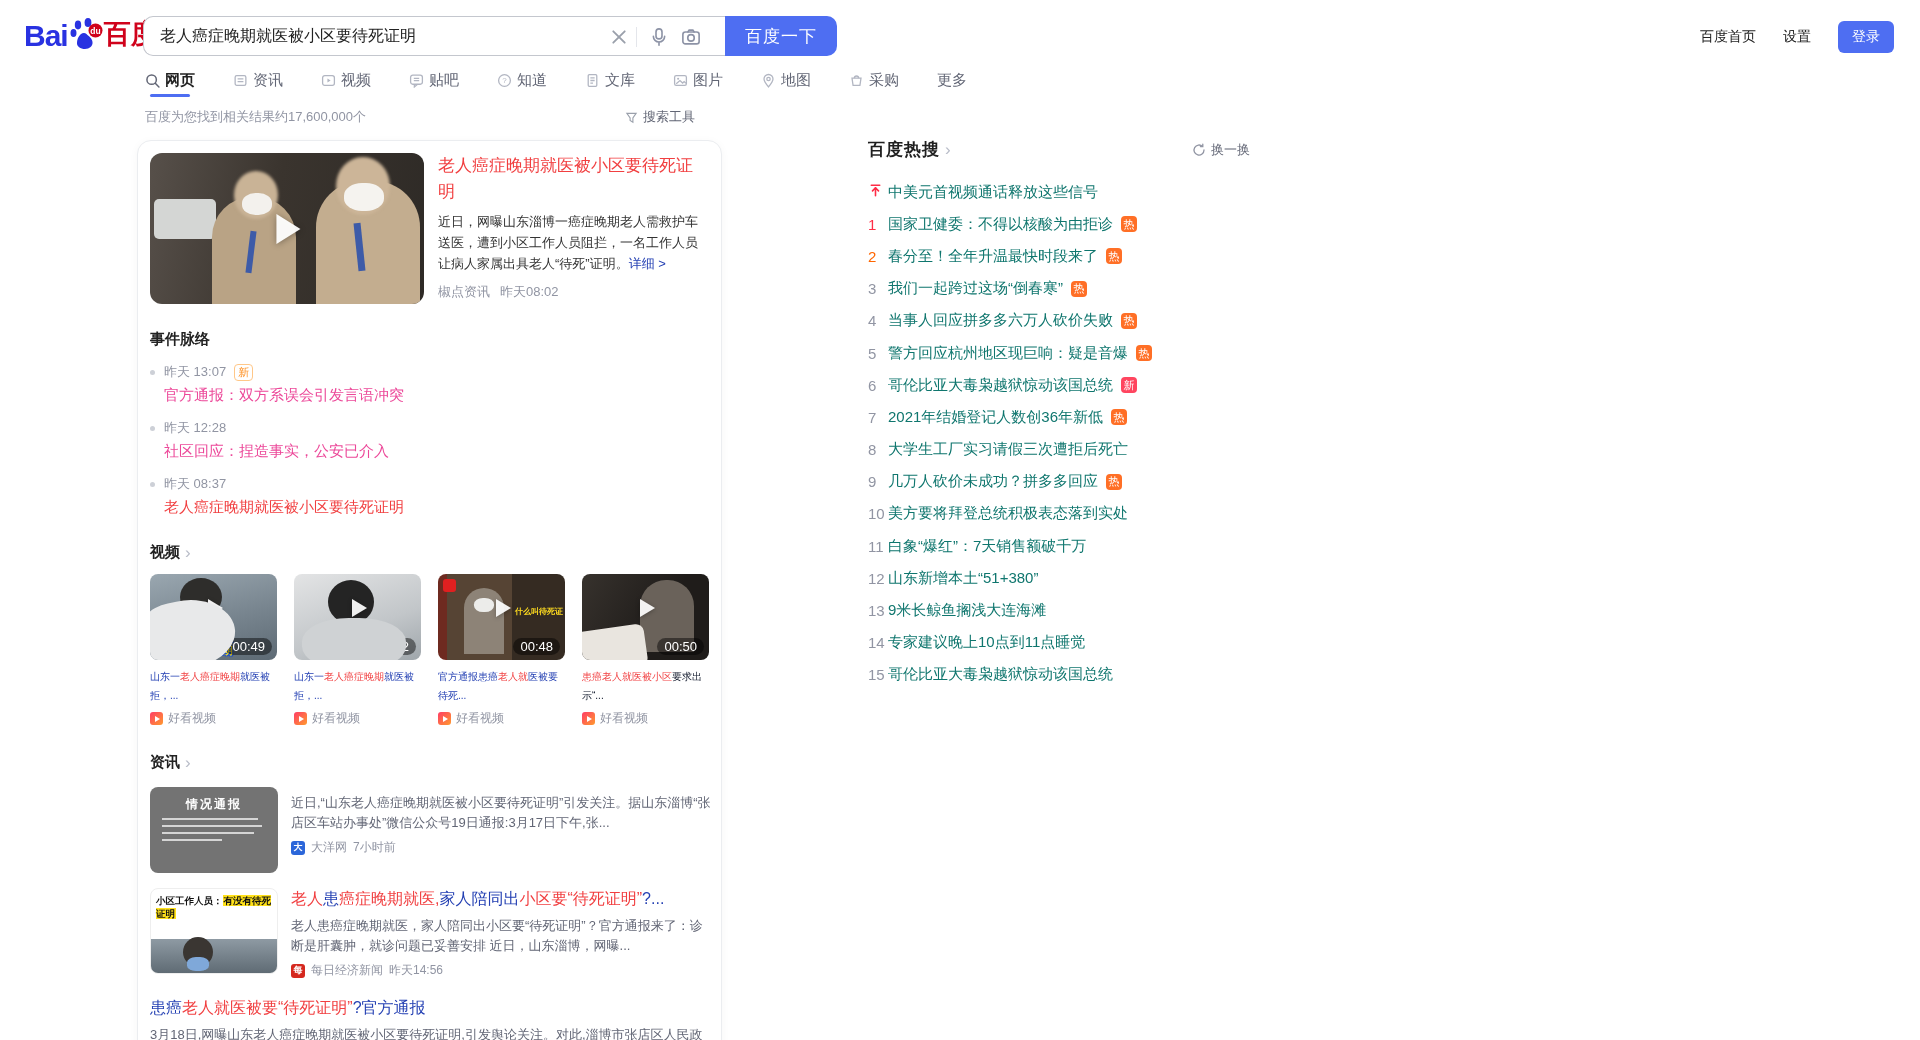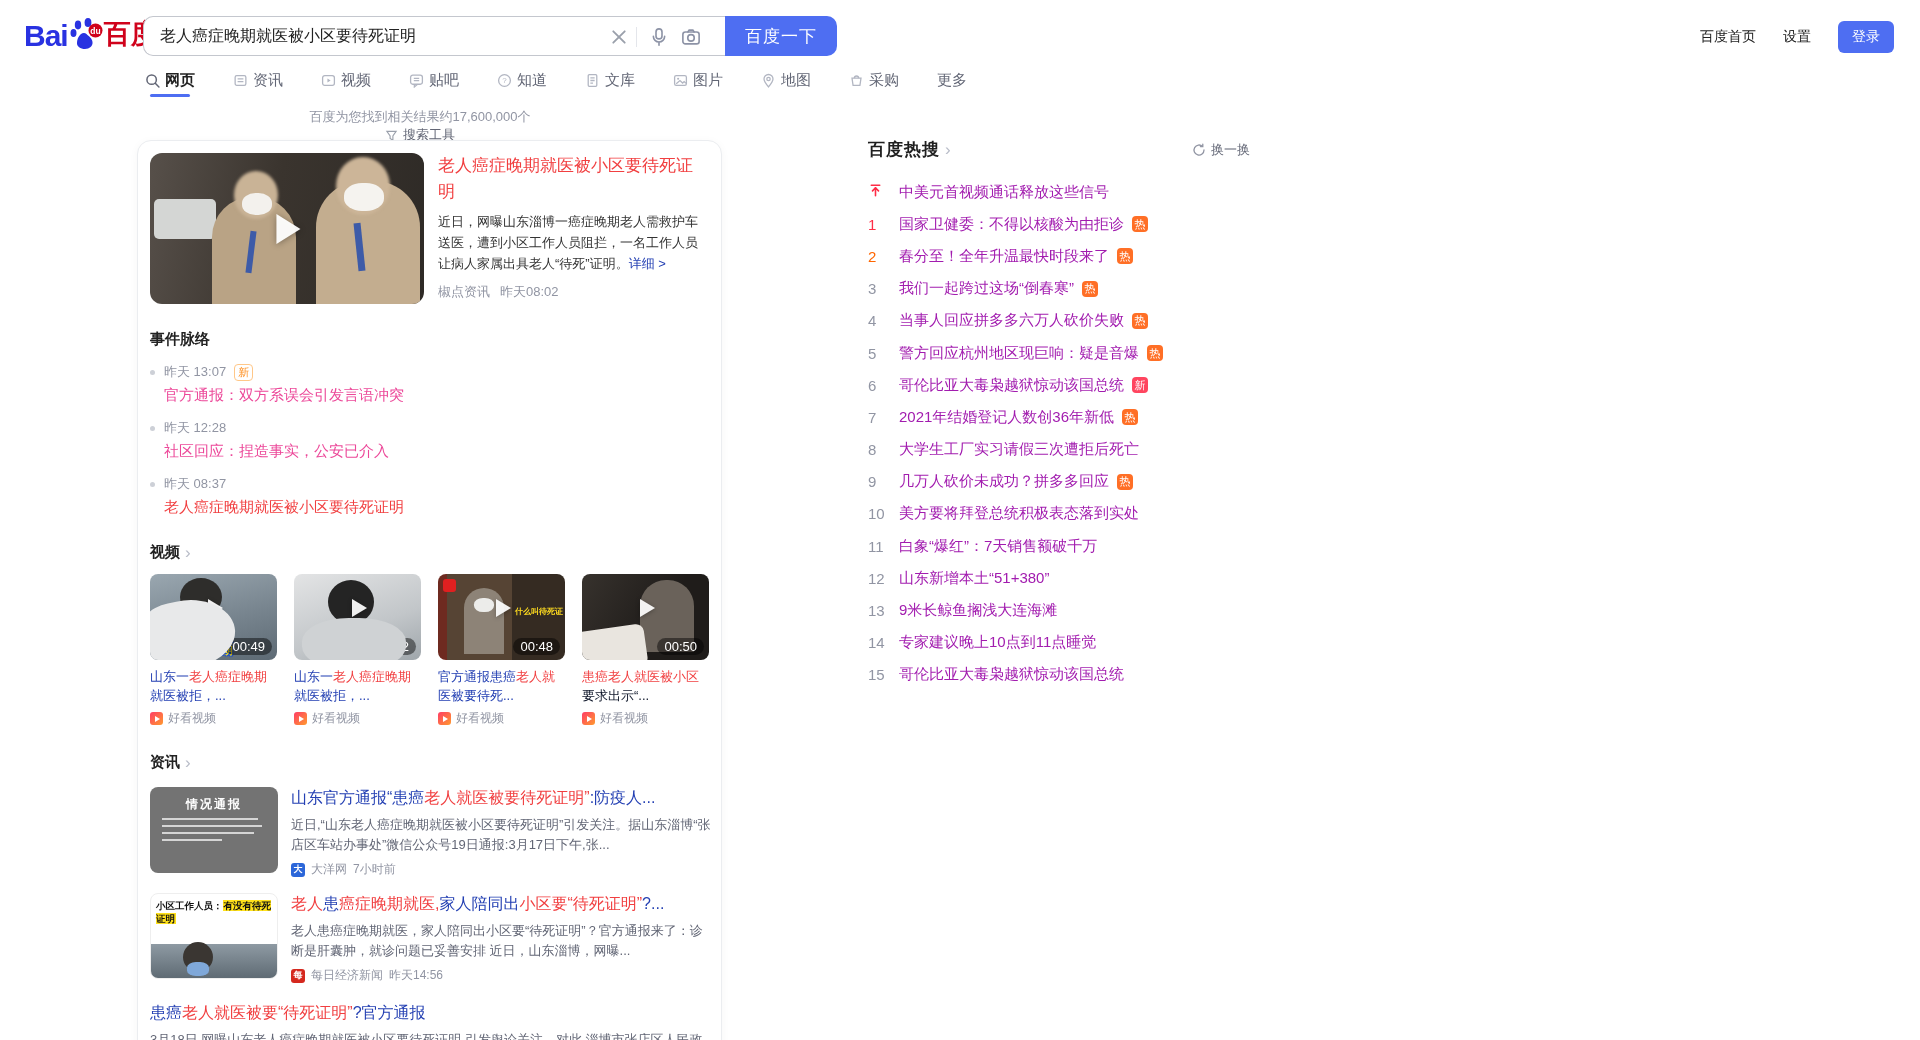--- a/index.html
+++ b/index.html
@@ -26,21 +26,21 @@
   
   .tabs{position:absolute;left:145px;top:64px;display:flex;gap:38px;font-size:15px;color:#626675;height:32px;align-items:center;}
   .tab{display:flex;align-items:center;gap:5px;cursor:pointer;position:relative;}
   .tab-ic{width:15px;height:15px;color:#b2b6c2;display:inline-flex;}
   .tab-ic svg{width:15px;height:15px;}
   .tab.active{color:#222;font-weight:bold;}
   .tab.active .tab-ic{color:#626675;}
   .tab.active::after{content:"";position:absolute;left:50%;transform:translateX(-50%);bottom:-7px;width:40px;height:3px;background:#4e6ef2;border-radius:2px;}
   
   .results-row{position:absolute;left:145px;top:108px;width:550px;display:flex;justify-content:space-between;
-      font-size:13px;color:#9195a3;align-items:center;flex-direction:column;}
+      font-size:13px;color:#9195a3;align-items:center;}
   .search-tools{display:flex;align-items:center;gap:5px;color:#626675;cursor:pointer;}
   .search-tools svg{width:13px;height:13px;color:#9aa0ab;}
   
   .main-col{position:absolute;left:137px;top:140px;width:585px;}
   .card{border:1px solid #ebedf0;border-radius:14px;box-shadow:0 2px 10px rgba(0,0,0,.04);
       padding:12px 12px 20px;box-sizing:border-box;background:#fff;}
   .top-result{display:flex;}
   .main-thumb{width:274px;height:151px;border-radius:12px;position:relative;overflow:hidden;flex:none;cursor:pointer;
       background:linear-gradient(100deg,#57504a,#3a342e 45%,#2e2a26);}
   .mt-van{position:absolute;left:4px;top:46px;width:62px;height:40px;background:#d4d6d4;border-radius:5px;}
@@ -87,21 +87,21 @@
   .v-art-0::after{content:"";position:absolute;left:-10px;top:26px;width:95px;height:68px;background:#e8e9ea;border-radius:40% 60% 50% 40%;transform:rotate(-12deg);}
   .v-art-1{background:linear-gradient(160deg,#e3e4e5,#c2c6c9 60%,#9fa6ab);}
   .v-art-1::before{content:"";position:absolute;left:34px;top:6px;width:46px;height:44px;background:#242424;border-radius:50%;}
   .v-art-1::after{content:"";position:absolute;left:8px;top:44px;width:104px;height:52px;background:#cfd2d4;border-radius:45%;}
   .v-art-2{background:linear-gradient(90deg,#6e2a20 0,#6e2a20 9px,#564434 9px,#564434 74px,#352b22 74px);}
   .v-art-2::before{content:"";position:absolute;left:26px;top:14px;width:40px;height:66px;background:#8d8377;border-radius:20px 20px 0 0;}
   .v-art-2::after{content:"";position:absolute;left:36px;top:24px;width:20px;height:14px;background:#ececea;border-radius:45%;}
   .v-art-3{background:linear-gradient(120deg,#37322d,#1f1c1a 60%);}
   .v-art-3::before{content:"";position:absolute;left:58px;top:6px;width:54px;height:72px;background:#6a625a;border-radius:26px 26px 0 0;}
   .v-art-3::after{content:"";position:absolute;left:-8px;bottom:-10px;width:72px;height:42px;background:#e9e5df;border-radius:8px;transform:rotate(-8deg);}
-  .v-title{margin-top:7px;font-size:13px;line-height:19px;max-height:38px;overflow:hidden;}
+  .v-title{margin-top:7px;font-size:10px;line-height:19px;max-height:38px;overflow:hidden;}
   .v-src{margin-top:5px;display:flex;align-items:center;gap:5px;font-size:12px;color:#9195a3;}
   .hk-logo{width:13px;height:13px;border-radius:3px;background:linear-gradient(135deg,#ff3c66,#ff9a2e);position:relative;flex:none;}
   .hk-logo::after{content:"";position:absolute;left:5px;top:3.5px;width:0;height:0;border-left:5px solid #fff;border-top:3px solid transparent;border-bottom:3px solid transparent;}
   
   .news-item{margin-top:15px;display:flex;cursor:pointer;}
   .n-thumb{width:128px;height:86px;border-radius:8px;flex:none;position:relative;overflow:hidden;}
   .n-art-notice{background:#737373;}
   .notice-t{color:#fff;font-size:12px;font-weight:bold;text-align:center;margin-top:9px;letter-spacing:2px;}
   .notice-lines div{height:2px;background:rgba(255,255,255,.7);margin:5px 12px 0;}
   .notice-lines div:nth-child(1){width:96px;} .notice-lines div:nth-child(2){width:100px;}
@@ -124,21 +124,21 @@
   .sidebar{position:absolute;left:868px;top:138px;width:382px;}
   .sb-header{display:flex;align-items:center;}
   .sb-title{font-size:17px;font-weight:bold;color:#1f1f1f;letter-spacing:1px;cursor:pointer;}
   .sb-refresh{margin-left:auto;display:flex;align-items:center;gap:5px;color:#626675;font-size:13px;cursor:pointer;}
   .sb-refresh svg{width:14px;height:14px;color:#9195a3;}
   .hot-list{margin-top:15px;}
   .hot-item{display:flex;align-items:center;height:32.2px;cursor:pointer;}
   .hot-rank{width:20px;font-size:15px;flex:none;color:#9195a3;text-align:left;}
   .rk-1{color:#fe2d46;} .rk-2{color:#ff6600;}
   .hot-rank svg{width:15px;height:15px;color:#fe2d46;}
-  .hot-text{margin-left:11px;font-size:15px;color:#a21caf;white-space:nowrap;}
+  .hot-text{font-size:15px;color:#0f766e;white-space:nowrap;}
   .hot-badge{margin-left:8px;width:16px;height:16px;border-radius:4px;color:#fff;font-size:11px;display:flex;align-items:center;justify-content:center;flex:none;}
   .badge-hot{background:#ff6f26;} .badge-new{background:#ff455f;}
 </style>
 </head>
 <body>
 
 <div class="logo">
   <span class="logo-bai">Bai</span>
   <span class="logo-paw">
     <svg viewBox="0 0 34 36" width="34" height="36">
@@ -402,21 +402,20 @@
           <div class="n-thumb n-art-notice">
             <div class="notice-t">情况通报</div>
             <div class="notice-lines">
               <div></div>
               <div></div>
               <div></div>
               <div></div>
             </div>
           </div>
           <div class="n-right">
-            <div class="n-title"><span class="seg-blue">山东官方通报“患癌</span><span class="seg-red">老人就医被要待死证明”</span><span class="seg-blue">:防疫人...</span></div>
             <div class="n-desc">近日,“山东老人癌症晚期就医被小区要待死证明”引发关注。据山东淄博“张店区车站办事处”微信公众号19日通报:3月17日下午,张...</div>
             <div class="n-src">
               <span class="fav" style="background: rgb(43, 102, 217);">大</span>
               <span>大洋网</span>
               <span>7小时前</span>
             </div>
           </div>
         </div>
         <div class="news-item">
           <div class="n-thumb n-art-photo">

